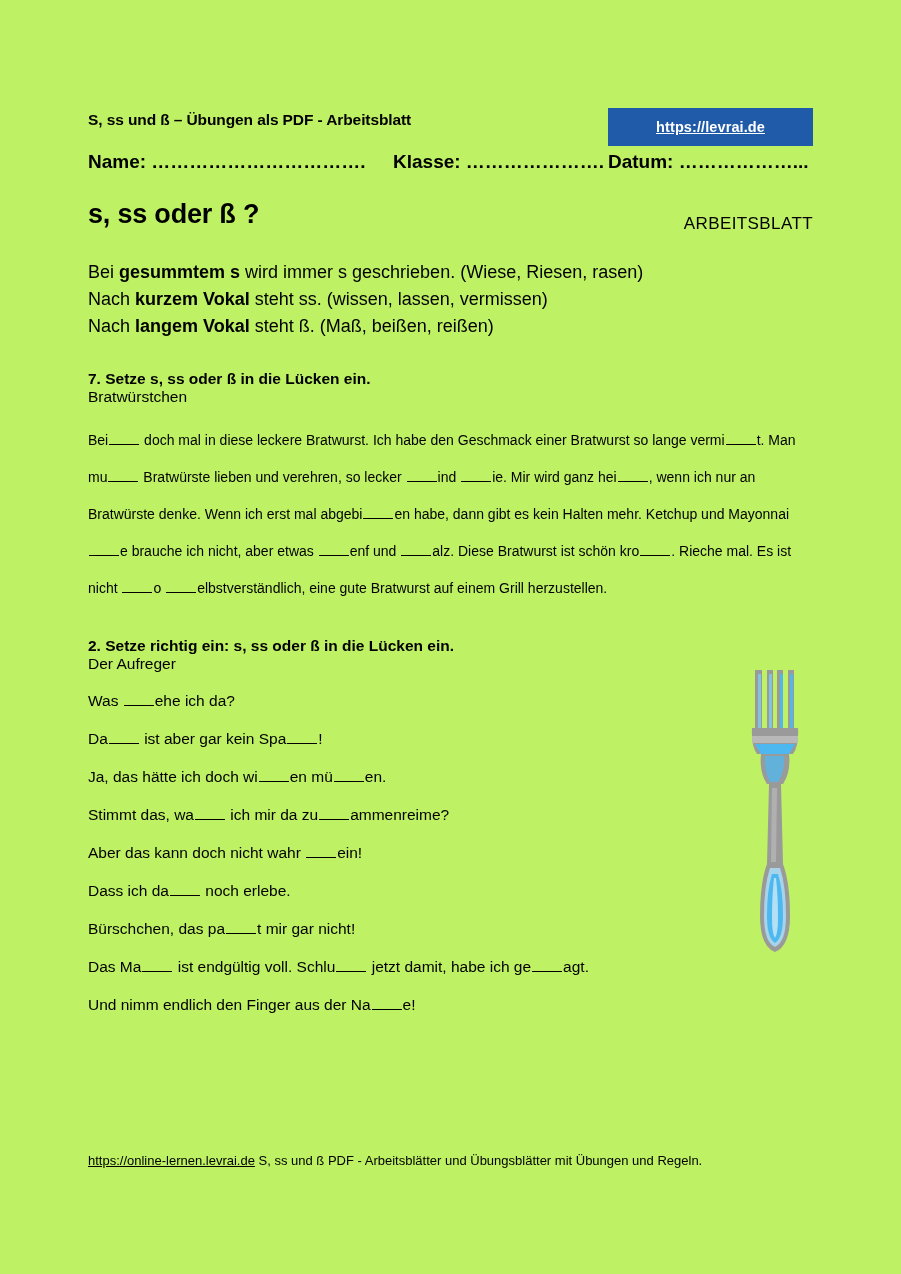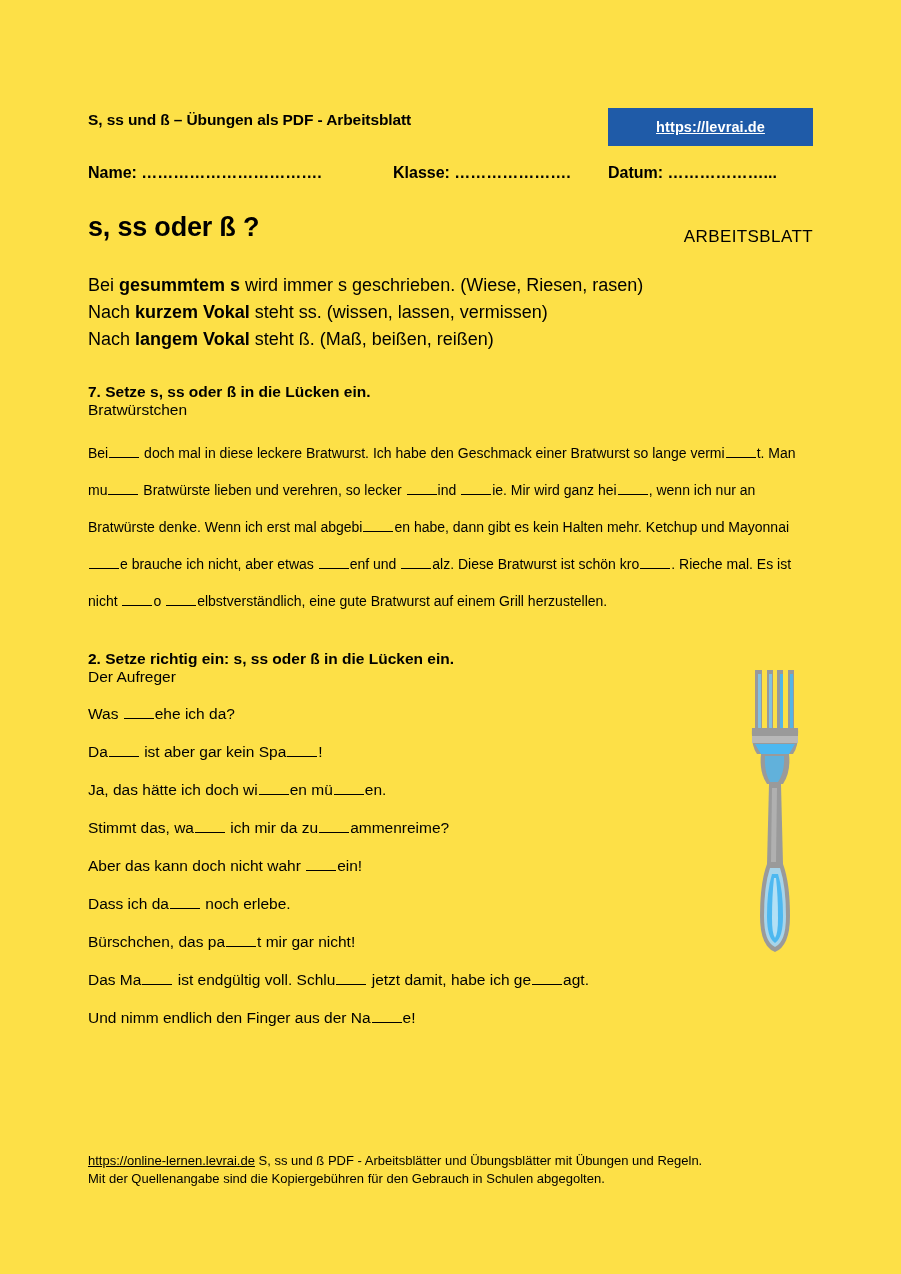--- a/index.html
+++ b/index.html
@@ -13,21 +13,21 @@
     position: relative;
     font-family: "Liberation Sans", sans-serif;
     color: #000000;
     overflow: hidden;
   }
   .page {
     position: absolute;
     left: 0; top: 0;
     width: 901px;
     height: 1274px;
-    background: #fde047;
+    background: #bef264;
   }
   .content {
     position: absolute;
     left: 88px;
     top: 108px;
     width: 725px;
   }
 
   
   .hdr-row {
@@ -58,23 +58,23 @@
   .url-banner span.urltext {
     color: #ffffff;
     font-size: 14.5px;
     font-weight: bold;
     text-decoration: underline;
     letter-spacing: 0.1px;
   }
 
   .namerow {
     position: relative;
-    margin-top: 22px;
+    margin-top: 9px;
     height: 26px;
-    font-size: 16px;
+    font-size: 19px;
     font-weight: bold;
   }
   .namerow .nm { position: absolute; left: 0;   top: 0; white-space: nowrap;}
   .namerow .kl { position: absolute; left: 305px; top: 0; white-space: nowrap;}
   .namerow .dt { position: absolute; left: 520px; top: 0; white-space: nowrap;}
 
   
   .titlerow {
     position: relative;
     margin-top: 22px;
@@ -250,16 +250,15 @@
         <path d="M27 206 Q22 222 22 248 Q22 270 30 275 Q38 270 38 248 Q38 222 33 206 Z" fill="#4db8f0"></path>
         <path d="M29 210 Q27 228 27 250 Q27 266 30 270 Q33 266 33 250 Q33 228 31 210 Z" fill="#bfe4f5" opacity="0.9"></path>
       </g>
     </svg>
   </div>
 
   <div class="footer">
     <div>
       <span class="flink">https://online-lernen.levrai.de</span><span>  S, ss und ß PDF - Arbeitsblätter und Übungsblätter mit Übungen und Regeln.</span>
     </div>
-    <div>Mit der Quellenangabe sind die Kopiergebühren für den Gebrauch in Schulen abgegolten.</div>
   </div>
 
 </div>
 
 </body></html>

